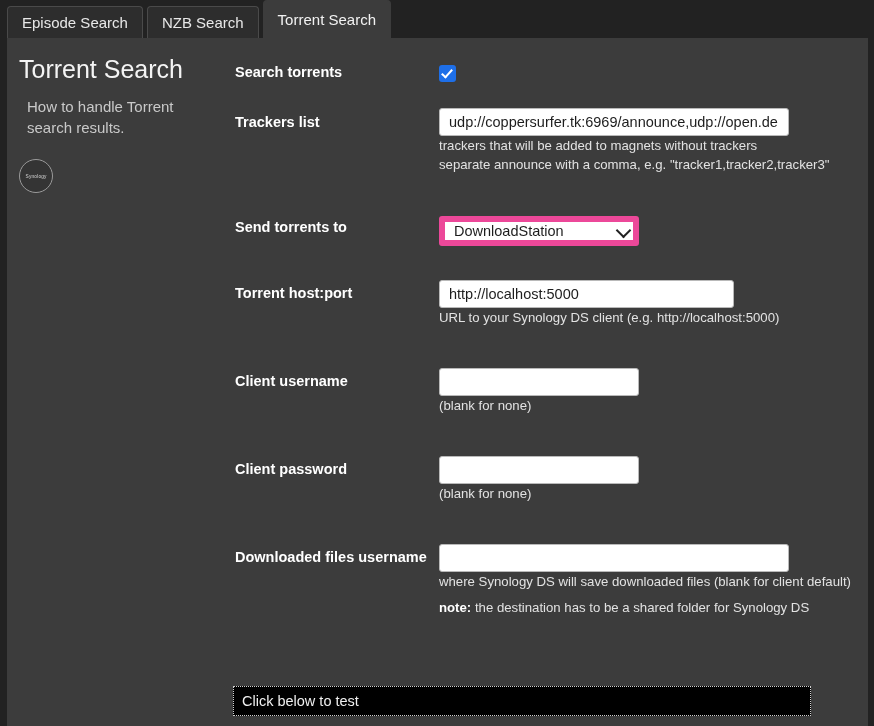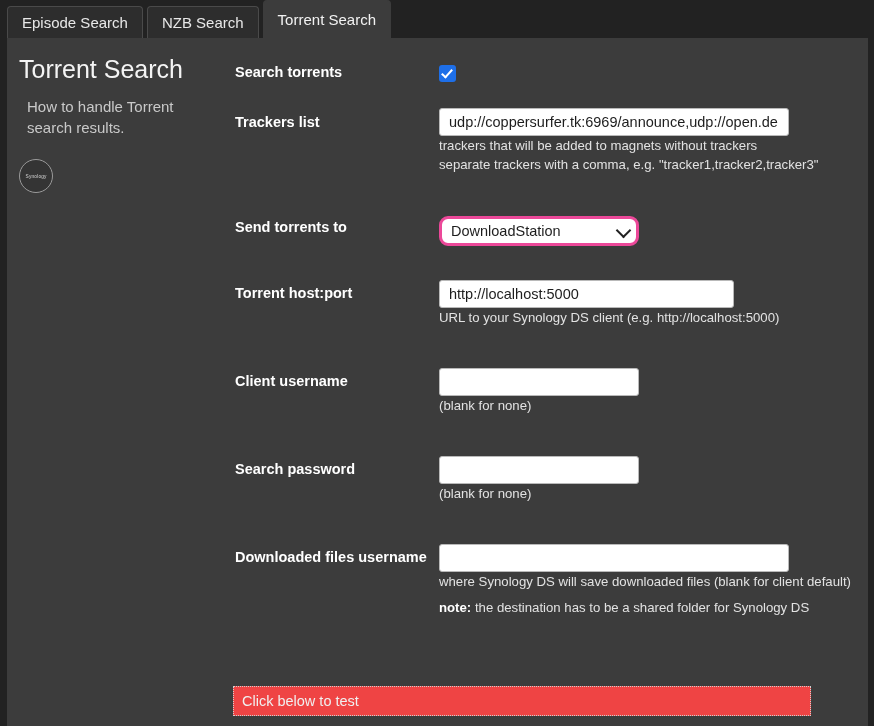--- a/index.html
+++ b/index.html
@@ -192,22 +192,22 @@
     font-size: 14.5px;
     color: #1d1d1d;
     outline: none;
   }
   select.sel {
     display: block;
     box-sizing: border-box;
     height: 30px;
     width: 200px;
     background: #ffffff;
-    border: 3px solid #ec4899;
-    border-radius: 9px;
+    border: 6px solid #ec4899;
+    border-radius: 3px;
     padding: 0 9px;
     font-family: "Liberation Sans", sans-serif;
     font-size: 14.5px;
     color: #1d1d1d;
     outline: none;
     -webkit-appearance: none;
     -moz-appearance: none;
     appearance: none;
   }
   .sel-wrap {
@@ -235,21 +235,21 @@
 
   
   .testbox {
     position: absolute;
     left: 6px;
     top: 648px;
     width: 578px;
     height: 30px;
     box-sizing: border-box;
     border: 1px dotted #cfcfcf;
-    background: #ef4444;
+    background: #000000;
     color: #f0f0f0;
     font-size: 14.5px;
     display: flex;
     align-items: center;
     padding-left: 8px;
   }
 </style>
 </head>
 <body>
 
@@ -289,21 +289,21 @@
           </div>
         </div>
       </div>
 
       <div class="row" style="top:76px;">
         <div class="row-label">Trackers list</div>
         <div class="row-field" style="left:212px;top:-6px;">
           <input class="txt" style="width: 350px;" value="udp://coppersurfer.tk:6969/announce,udp://open.den">
           <div class="help">
             <div>trackers that will be added to magnets without trackers</div>
-            <div>separate trackers with a comma, e.g. "tracker1,tracker2,tracker3"</div>
+            <div>separate announce with a comma, e.g. "tracker1,tracker2,tracker3"</div>
           </div>
         </div>
       </div>
 
       <div class="row" style="top:181px;">
         <div class="row-label">Send torrents to</div>
         <div class="row-field" style="left:212px;top:-3px;">
           <div class="sel-wrap">
             <select class="sel">
               <option>DownloadStation</option>
@@ -323,21 +323,21 @@
 
       <div class="row" style="top:335px;">
         <div class="row-label">Client username</div>
         <div class="row-field" style="left:212px;top:-5px;">
           <input class="txt" style="width: 200px;" value="">
           <div class="help">(blank for none)</div>
         </div>
       </div>
 
       <div class="row" style="top:423px;">
-        <div class="row-label">Search password</div>
+        <div class="row-label">Client password</div>
         <div class="row-field" style="left:212px;top:-5px;">
           <input class="txt" type="password" style="width: 200px;" value="">
           <div class="help">(blank for none)</div>
         </div>
       </div>
 
       <div class="row" style="top:511px;">
         <div class="row-label">Downloaded files username</div>
         <div class="row-field" style="left:212px;top:-5px;">
           <input class="txt" style="width: 350px;" value="">

